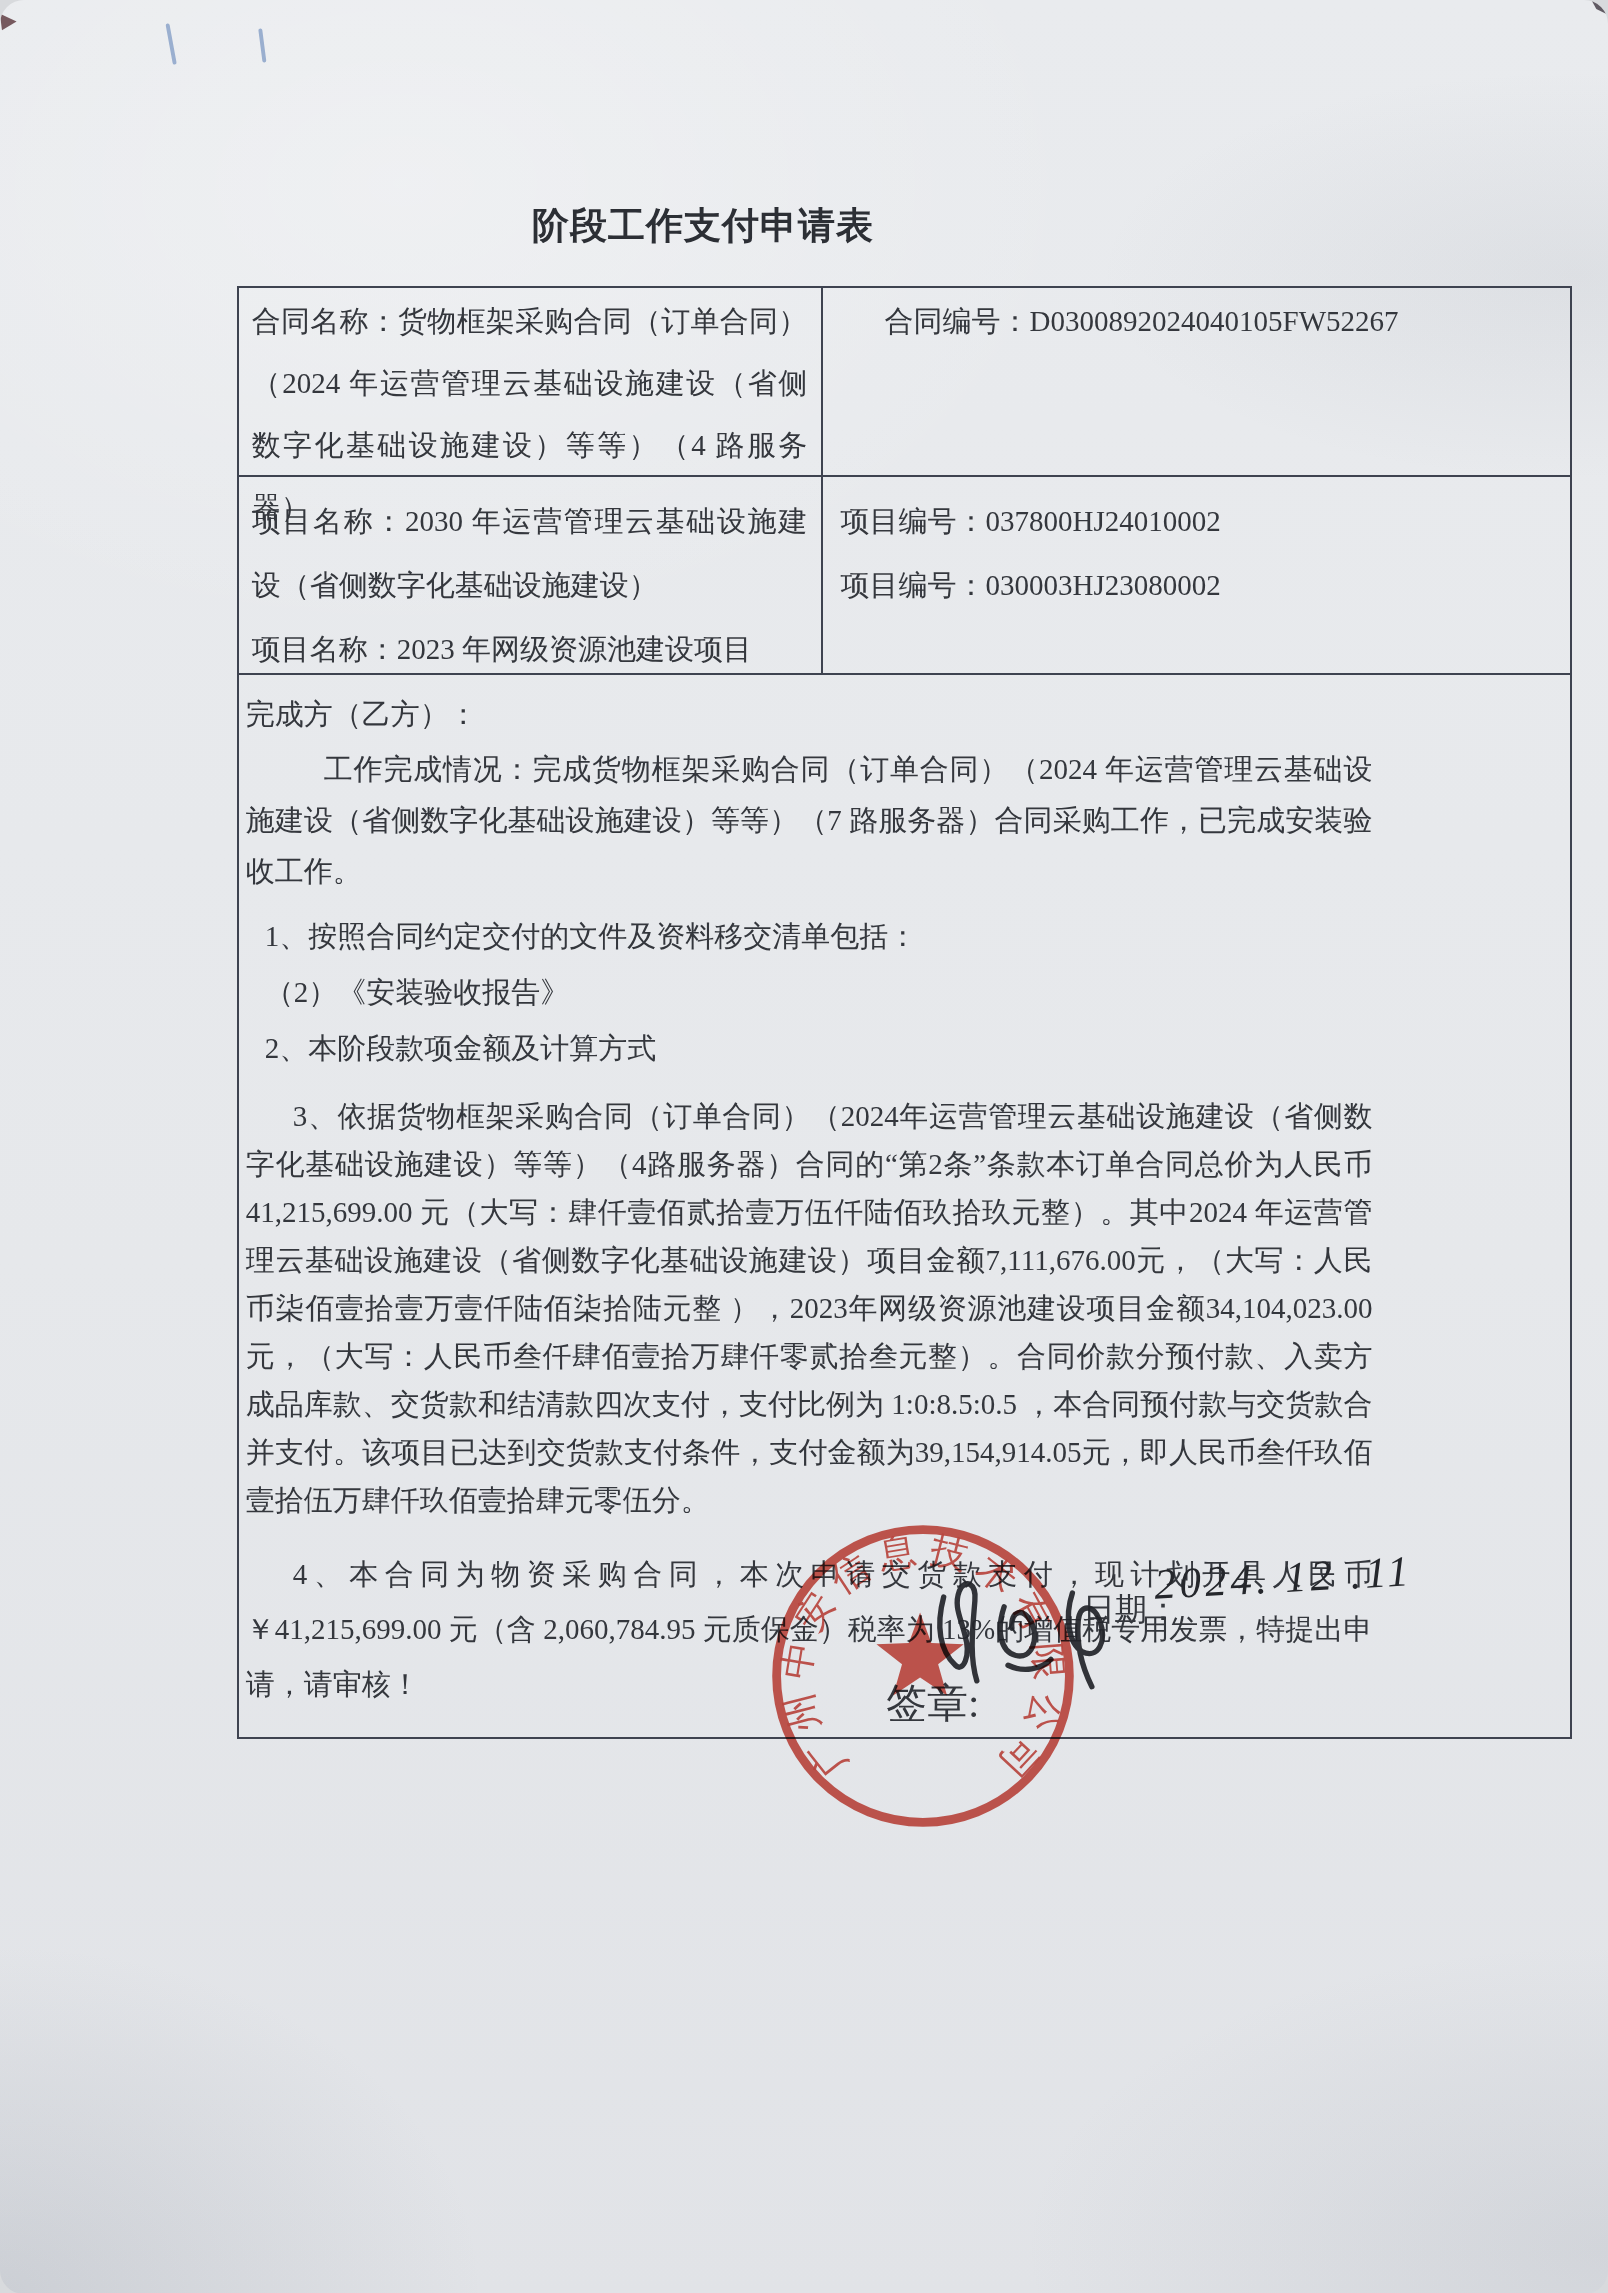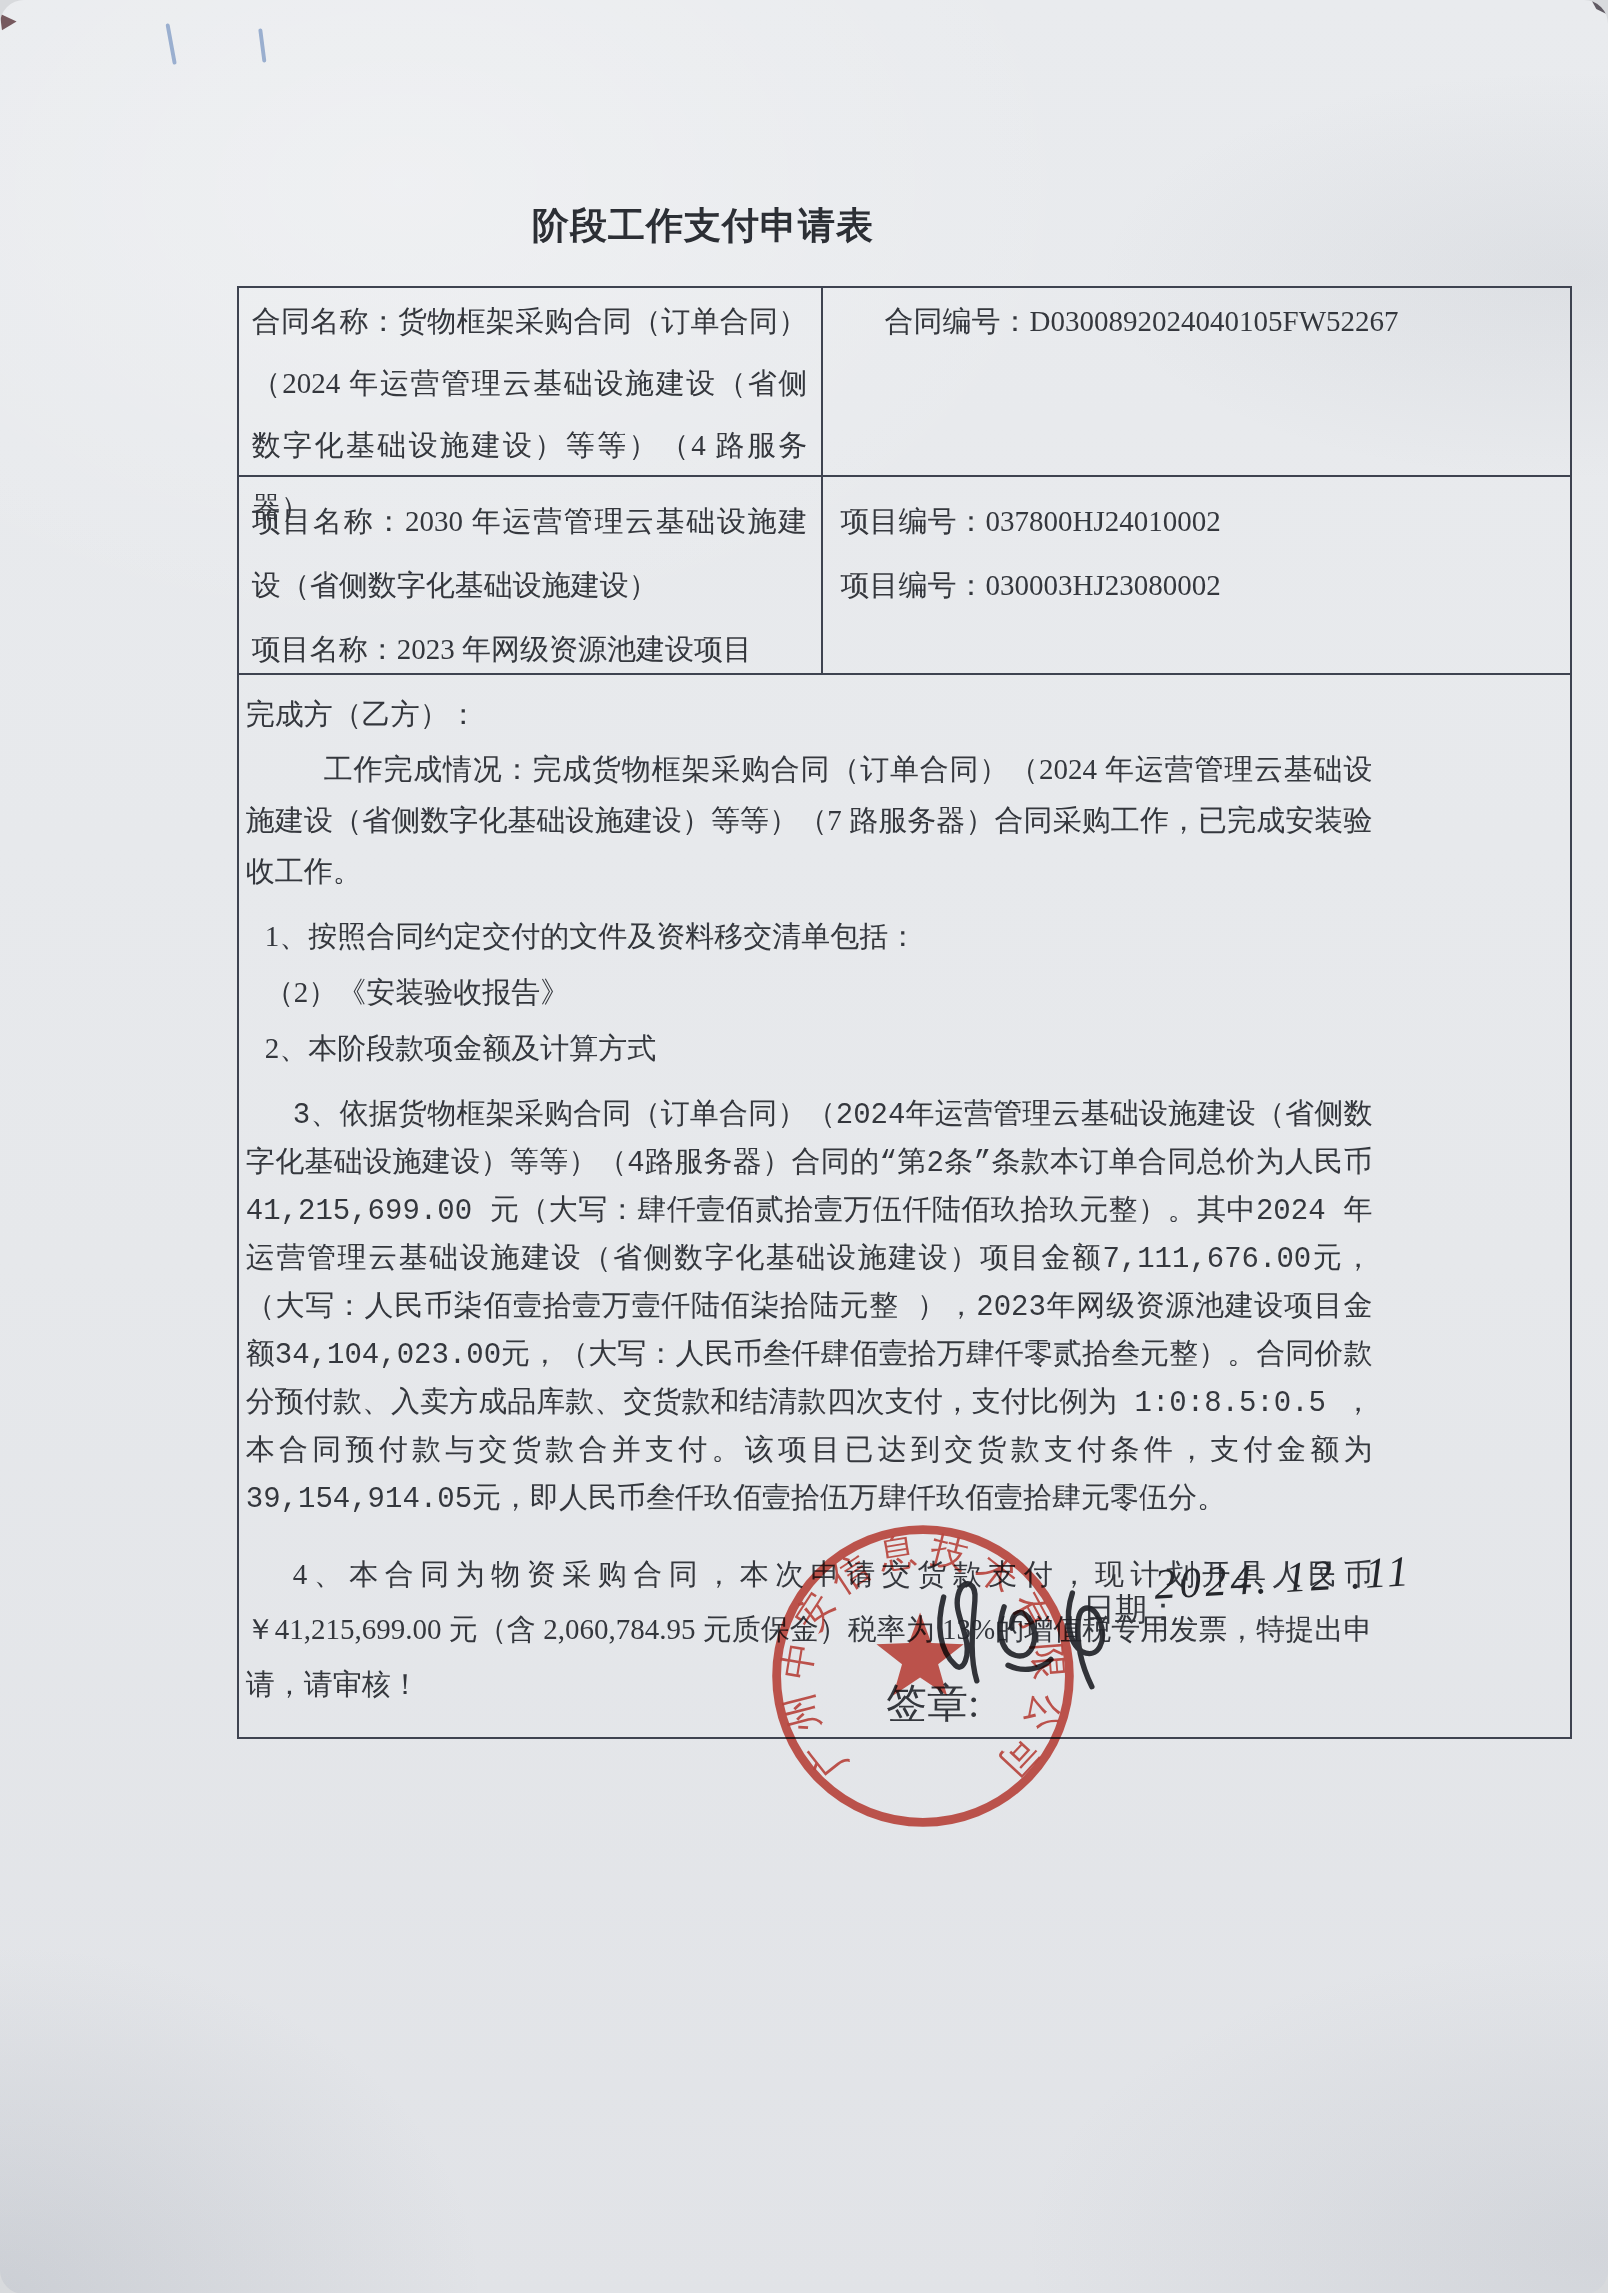--- a/index.html
+++ b/index.html
@@ -37,21 +37,21 @@
   .cell{position:absolute;box-sizing:border-box;font-size:29px;}
   .r1-left{left:0;top:0;width:582px;height:187px;padding:2px 13.7px 0 12.7px;line-height:62px;text-align:justify;}
   .r1-right{left:584px;top:0;width:565px;height:187px;padding:2px 9.8px 0 17.6px;line-height:62px;margin-left:44px;}
   .r2-left{left:0;top:189px;width:582px;height:196px;padding:11.7px 13.7px 0 12.7px;line-height:64px;text-align:justify;}
   .r2-right{left:584px;top:189px;width:565px;height:196px;padding:11.7px 9.8px 0 17.6px;line-height:64px;}
   .r3{left:0;top:387px;width:1149px;height:1062px;padding:13.7px 15.6px 0 6.8px;}
   .b-heading{line-height:51px;}
   .b-para1{margin-top:3.9px;line-height:51px;text-indent:78px;text-align:justify;}
   .b-item{margin-left:19px;line-height:56px;}
   .b-item-first{margin-top:11.7px;}
-  .b-para3{margin-top:15.6px;line-height:48px;text-indent:47px;text-align:justify;font-family:Liberation Mono, monospace;}
+  .b-para3{margin-top:15.6px;line-height:48px;text-indent:47px;text-align:justify;}
   .b-para4{margin-top:23.4px;line-height:55px;text-indent:47px;text-align:justify;}
   .sign-label{position:absolute;left:886px;top:1676px;font-size:41px;white-space:nowrap;}
   .date-label{position:absolute;left:1083px;top:1588px;font-size:32px;white-space:nowrap;}
   .date-value{
     position:absolute;left:1154px;top:1553px;
     font-size:43px;font-style:italic;letter-spacing:3.9px;
     color:#25272c;transform:rotate(-3deg);white-space:nowrap;
   }
   .signature-svg{position:absolute;left:926px;top:1558px;}
   .stamp-svg{position:absolute;left:761px;top:1514px;mix-blend-mode:multiply;opacity:.9;}

